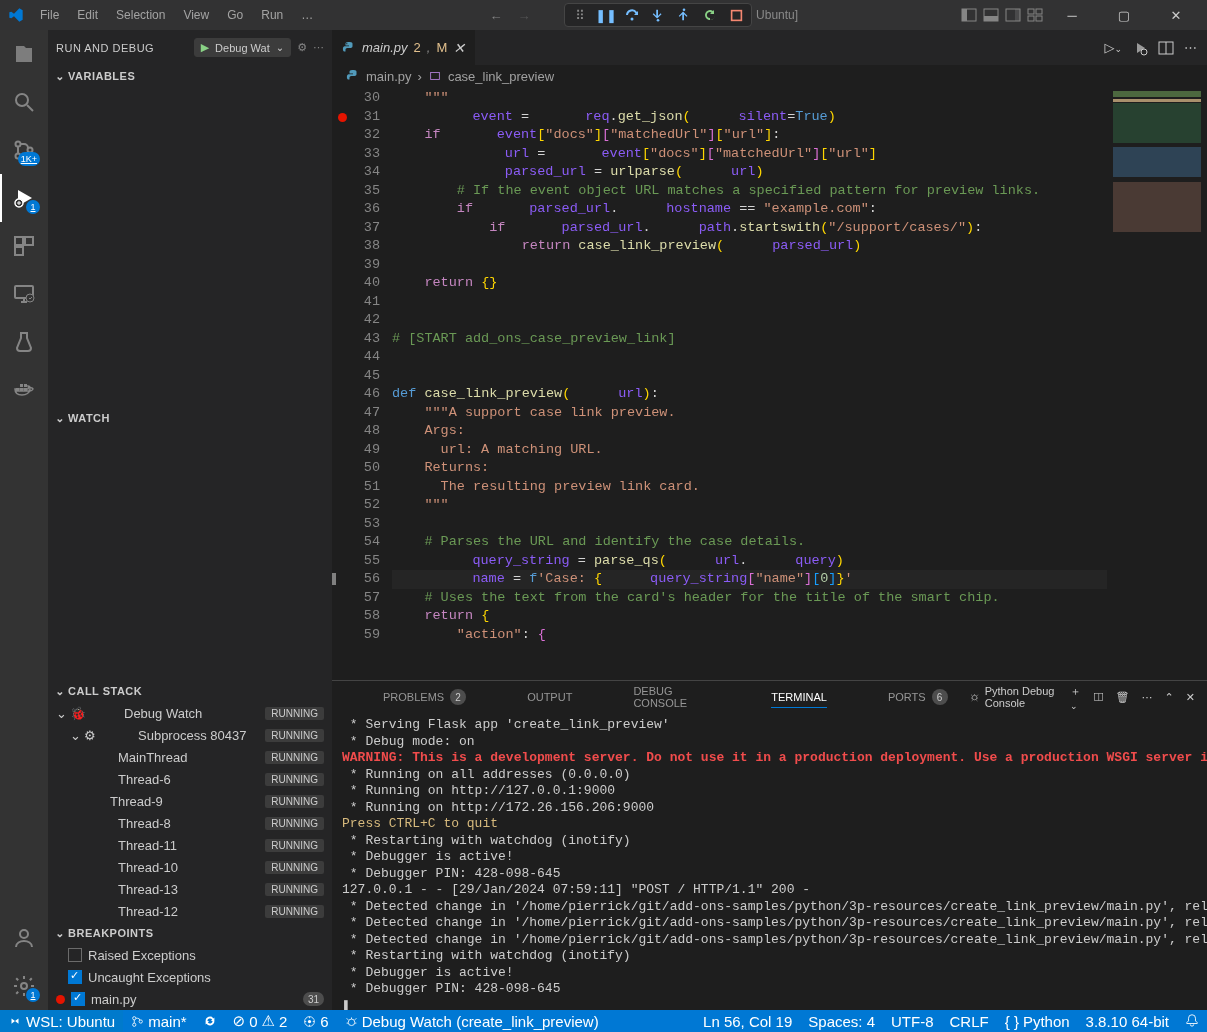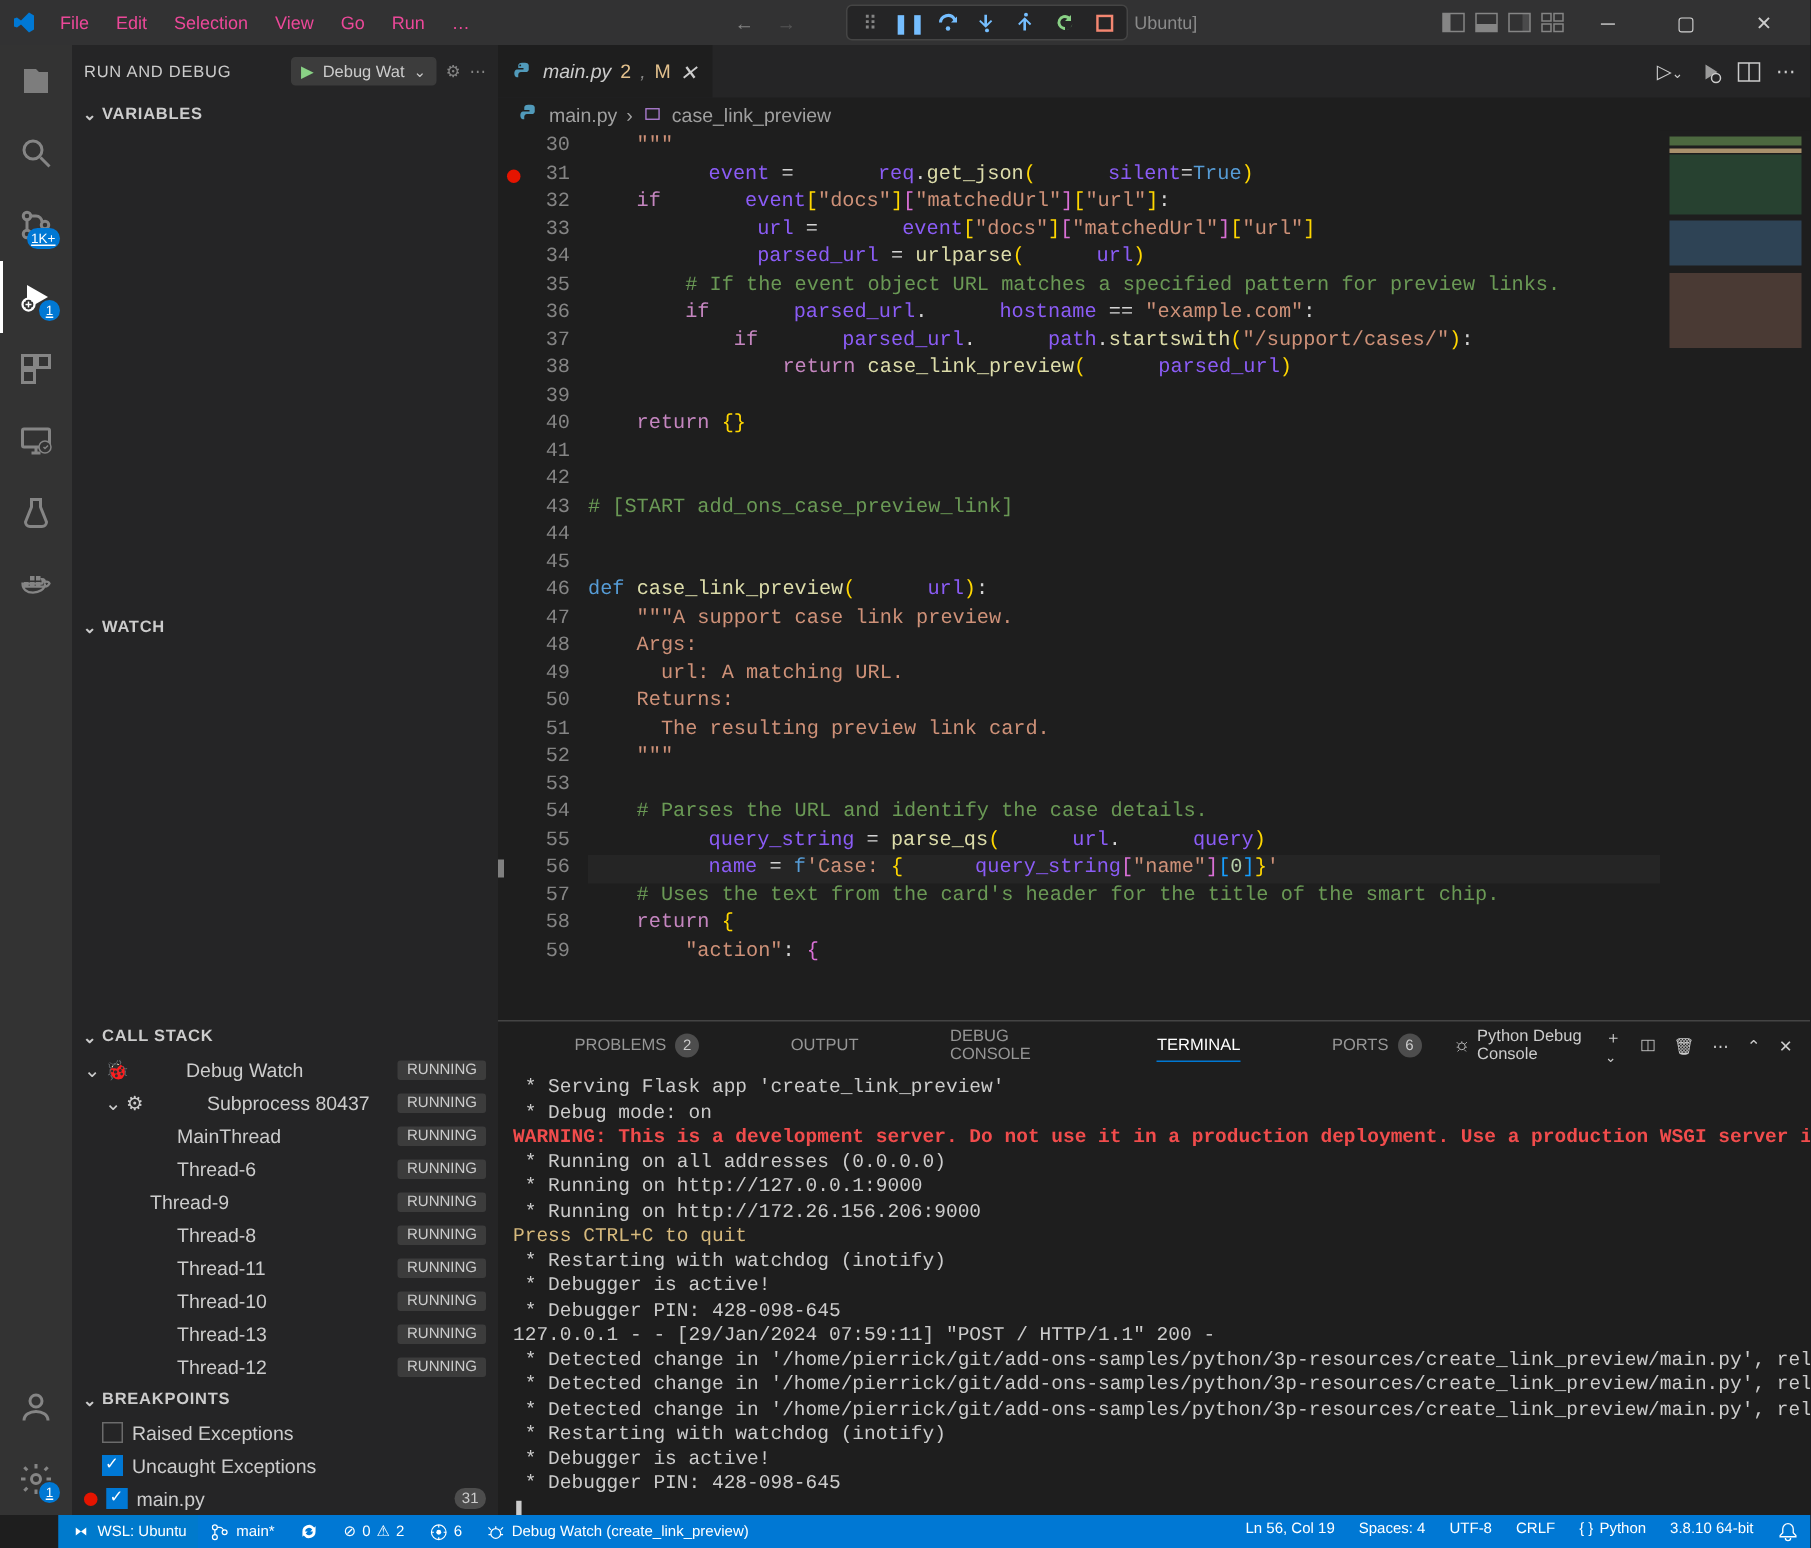--- a/index.html
+++ b/index.html
@@ -1,20 +1,20 @@
 <!DOCTYPE html>
 <html><head>
 <meta charset="utf-8">
 <style>
 * { margin:0; padding:0; box-sizing:border-box; }
 body { font-family:"Segoe UI",Tahoma,sans-serif; font-size:13px; background:#1e1e1e; color:#cccccc; width:1207px; height:1032px; overflow:hidden; display:flex; flex-direction:column; }
 .titlebar { height:30px; background:#323233; display:flex; align-items:center; padding:0 8px; }
 .titlebar .vscode-icon { width:16px; height:16px; margin-right:8px; }
 .titlebar .menu { display:flex; gap:2px; }
-.titlebar .menu span { padding:4px 8px; font-size:12px; cursor:pointer; color:#ec4899; }
+.titlebar .menu span { padding:4px 8px; font-size:12px; cursor:pointer; color:#a3a3a3; }
 .titlebar .center { flex:1; display:flex; justify-content:center; align-items:center; gap:4px; }
 .nav-btn { width:24px; height:22px; display:flex; align-items:center; justify-content:center; color:#858585; cursor:pointer; }
 .debug-toolbar { display:flex; align-items:center; background:#252526; border:1px solid #454545; border-radius:4px; padding:2px 6px; gap:8px; }
 .debug-toolbar .btn { width:18px; height:18px; display:flex; align-items:center; justify-content:center; cursor:pointer; }
 .titlebar .right { display:flex; align-items:center; gap:6px; }
 .win-btn { width:46px; height:30px; display:flex; align-items:center; justify-content:center; color:#cccccc; }
 .layout-icon { width:16px; height:16px; color:#858585; }
 .main { flex:1; display:flex; overflow:hidden; }
 .activitybar { width:48px; background:#333333; display:flex; flex-direction:column; }
 .activitybar .top { flex:1; }
@@ -74,21 +74,21 @@
 .panel { height:330px; background:#1e1e1e; border-top:1px solid #444444; display:flex; flex-direction:column; }
 .panel-tabs { height:32px; display:flex; align-items:center; padding:0 12px; gap:22px; font-size:11px; color:#969696; }
 .panel-tabs .ptab { cursor:pointer; display:flex; align-items:center; gap:6px; padding:4px 0;margin-left:39px; }
 .panel-tabs .ptab.active { color:#ffffff; border-bottom:1px solid #0078d4; }
 .panel-tabs .count-badge { background:#4d4d4d; color:#cccccc; min-width:16px; height:16px; border-radius:8px; display:flex; align-items:center; justify-content:center; font-size:10px; padding:0 4px; }
 .panel-tabs .right { margin-left:auto; display:flex; align-items:center; gap:12px; color:#cccccc; }
 .panel-tabs .right .console-sel { display:flex; align-items:center; gap:6px; }
 .terminal { flex:1; font-family:"Consolas","Courier New",monospace; font-size:13px; line-height:16.5px; padding:4px 10px; white-space:pre; overflow:hidden; color:#cccccc; }
 .term-warn { color:#f14c4c; font-weight:bold; }
 .term-yellow { color:#d7ba7d; }
-.statusbar { height:22px; background:#0078d4; display:flex; align-items:center; font-size:10px; color:#ffffff;margin-left:39px; }
+.statusbar { height:22px; background:#0078d4; display:flex; align-items:center; font-size:15px; color:#ffffff; }
 .statusbar .seg { padding:0 8px; display:flex; align-items:center; gap:4px; height:100%; cursor:pointer; }
 .statusbar .seg.remote { background:#007acc; }
 .statusbar .right { margin-left:auto; display:flex; }
 svg { display:block; }
 .count-pill { background:#4d4d4d; color:#ccc; font-size:10px; border-radius:8px; min-width:18px; height:14px; display:inline-flex; align-items:center; justify-content:center; padding:0 5px; margin-left:auto; }
 .bp-dot-red { width:9px; height:9px; background:#e51400; border-radius:50%; margin-right:6px; }
 </style>
 </head>
 <body>
 
@@ -288,21 +288,21 @@
           <span class="status-pill">RUNNING</span>
         </div>
         <div class="callstack-row" style="padding-left: 36px;">
           <span class="label">MainThread</span>
           <span class="status-pill">RUNNING</span>
         </div>
         <div class="callstack-row" style="padding-left: 36px;">
           <span class="label">Thread-6</span>
           <span class="status-pill">RUNNING</span>
         </div>
-        <div class="callstack-row" style="padding-left: 18px;">
+        <div class="callstack-row" style="padding-left: 28px;">
           <span class="label">Thread-9</span>
           <span class="status-pill">RUNNING</span>
         </div>
         <div class="callstack-row" style="padding-left: 36px;">
           <span class="label">Thread-8</span>
           <span class="status-pill">RUNNING</span>
         </div>
         <div class="callstack-row" style="padding-left: 36px;">
           <span class="label">Thread-11</span>
           <span class="status-pill">RUNNING</span>

